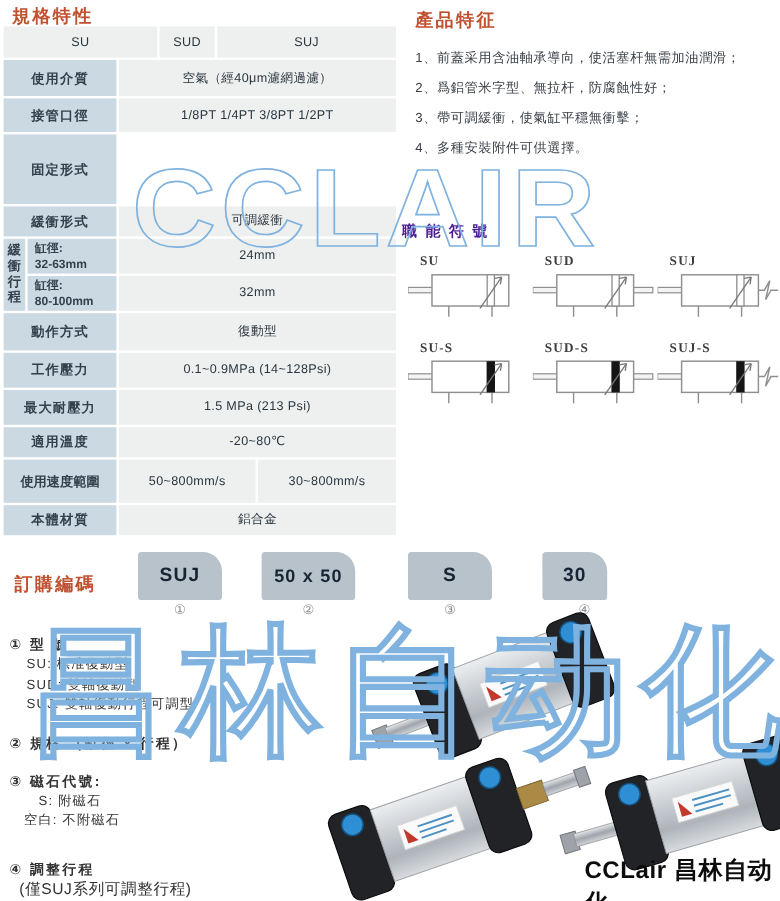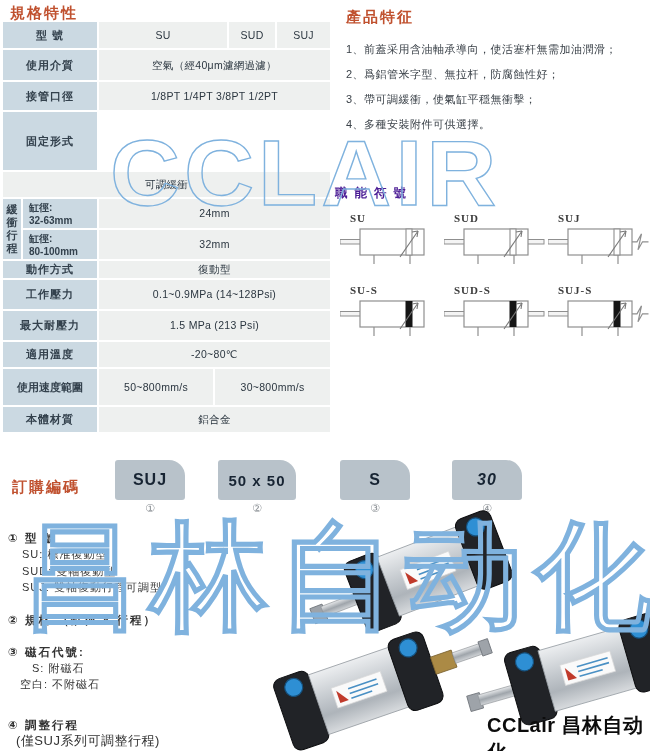--- a/index.html
+++ b/index.html
@@ -103,58 +103,58 @@
   .wm-top{left:110px;top:118px;font-size:97px;letter-spacing:4px;transform:scaleY(0.95);}
   .wm-bottom{left:22px;top:498px;font-size:118px;letter-spacing:10px;}
 </style>
 </head>
 <body>
 
 <div class="sec-title" style="left:10px;top:4px;">規格特性</div>
 
 <div class="spec-table">
   <div class="srow" style="height:26px">
-    <div class="slabel">型  號</div>
     <div class="scell" style="flex:0 0 128px">SU</div>
     <div class="scell" style="flex:0 0 46px">SUD</div>
     <div class="scell">SUJ</div>
   </div>
   <div class="srow" style="height:30px">
     <div class="slabel">使用介質</div>
     <div class="scell">空氣（經40μm濾網過濾）</div>
   </div>
   <div class="srow" style="height:28px">
     <div class="slabel">接管口徑</div>
     <div class="scell">1/8PT  1/4PT  3/8PT  1/2PT</div>
   </div>
   <div class="srow" style="height:58px">
     <div class="slabel">固定形式</div>
   </div>
   <div class="srow" style="height:25px">
+    <div class="slabel">緩衝形式</div>
     <div class="scell">可調緩衝</div>
   </div>
   <div class="buffer-group" style="height:60px">
     <div class="buffer-vlabel">緩
 衝
 行
 程</div>
     <div class="buffer-rows">
       <div class="srow">
         <div class="buffer-sublabel">缸徑:
 32-63mm</div>
         <div class="scell">24mm</div>
       </div>
       <div class="srow">
         <div class="buffer-sublabel">缸徑:
 80-100mm</div>
         <div class="scell">32mm</div>
       </div>
     </div>
   </div>
-  <div class="srow" style="height:17px">
+  <div class="srow" style="height:31px">
     <div class="slabel">動作方式</div>
     <div class="scell">復動型</div>
   </div>
   <div class="srow" style="height:29px">
     <div class="slabel">工作壓力</div>
     <div class="scell">0.1~0.9MPa (14~128Psi)</div>
   </div>
   <div class="srow" style="height:29px">
     <div class="slabel">最大耐壓力</div>
     <div class="scell">1.5 MPa (213 Psi)</div>
@@ -307,21 +307,21 @@
         <use href="#sym-zigzag"></use>
     </svg>
   </div>
 </div>
 
 <div class="sec-title order-title">訂購編碼</div>
 
 <div class="order-box" style="left:115px;width:70px;">SUJ</div>
 <div class="order-box" style="left:218px;width:78px;font-size:15px;">50 x 50</div>
 <div class="order-box" style="left:340px;width:70px;">S</div>
-<div class="order-box" style="left:452px;width:70px;font-style:italic;">30</div>
+<div class="order-box" style="left:452px;width:54px;">30</div>
 <div class="order-num" style="left:115px;">①</div>
 <div class="order-num" style="left:222px;">②</div>
 <div class="order-num" style="left:340px;">③</div>
 <div class="order-num" style="left:452px;">④</div>
 
 <div class="notes">
   <div class="note-title">① 型 號</div>
   <div class="note-sub right">SU:  標准復動型</div>
   <div class="note-sub right">SUD:  雙軸復動型</div>
   <div class="note-sub right">SUJ:  雙軸復動行程可調型</div>

